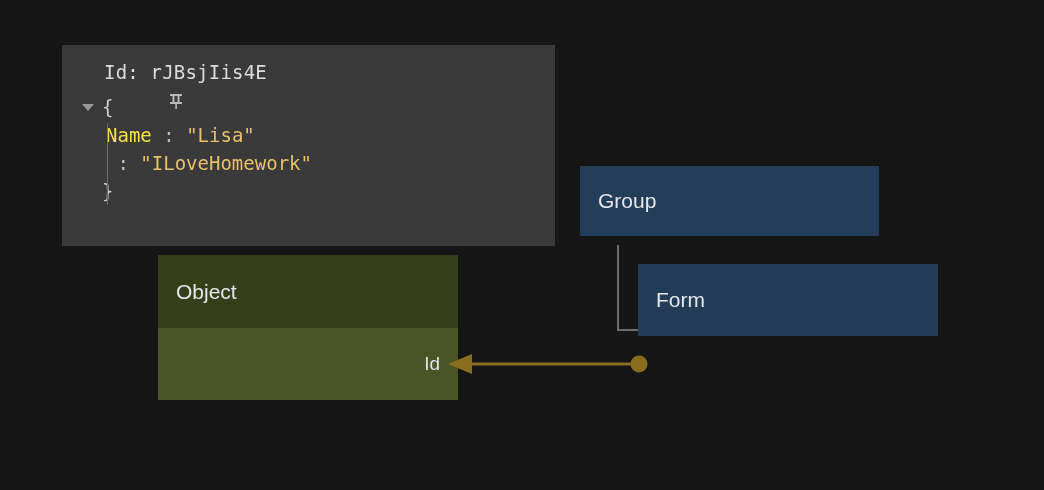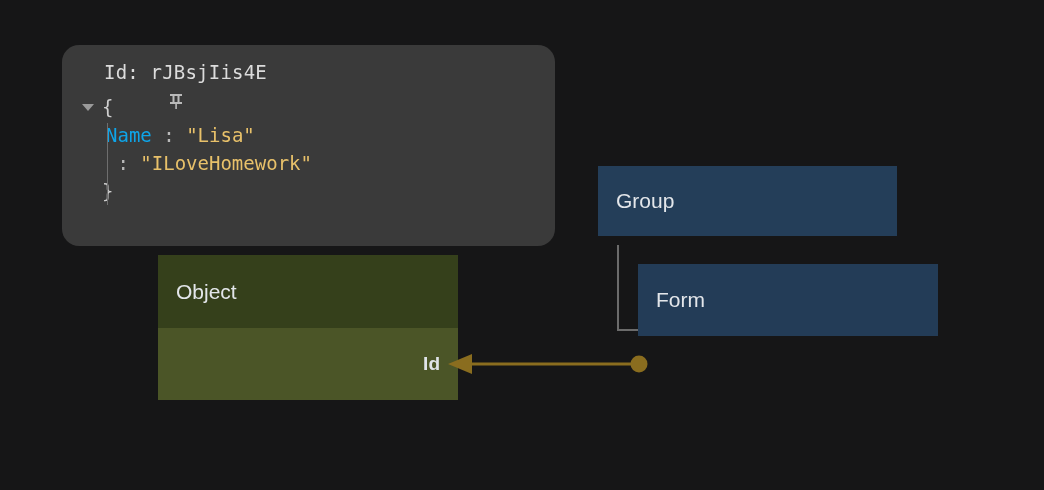--- a/index.html
+++ b/index.html
@@ -28,21 +28,20 @@
     top: 45px;
     width: 493px;
     height: 201px;
     background: #3a3a3a;
     box-sizing: border-box;
     padding: 10px 0 0 0;
     font-family: "DejaVu Sans Mono", "Liberation Mono", monospace;
     font-size: 19px;
     line-height: 28px;
     color: #d4d4d4;
-    border-radius: 17px;
   }
   .json-row {
     display: flex;
     align-items: center;
     height: 28px;
     white-space: pre;
   }
   .json-header {
     padding-left: 12px;
     height: 34px;
@@ -78,21 +77,21 @@
   .guide-line {
     position: absolute;
     left: 45px;
     top: 30px;
     width: 1px;
     height: 82px;
     background: #6e6e6e;
   }
   .indent { width: 32px; flex: 0 0 auto; }
   .brace { color: #cfcfcf; }
-  .key { color: #0ea5e9; }
+  .key { color: #fde047; }
   .colon { color: #b9b9b9; }
   .str-val { color: #e8c16a; }
 
   
   .entity {
     position: absolute;
     box-sizing: border-box;
   }
   .entity-header {
     display: flex;
@@ -108,25 +107,25 @@
     box-sizing: border-box;
     padding: 0 18px;
     font-size: 19px;
     color: #dfe3e8;
   }
 
   
   #object-entity { left: 158px; top: 255px; width: 300px; height: 145px; }
   #object-entity .entity-header { height: 73px; background: #35401b; }
   #object-entity .entity-row {
-    height: 72px; background: #4b5527; justify-content: flex-end; font-weight: bold;
-  }
-
-  
-  #group-entity { left: 598px; top: 166px; width: 299px; height: 70px; }
+    height: 72px; background: #4b5527; justify-content: flex-end;
+  }
+
+  
+  #group-entity { left: 580px; top: 166px; width: 299px; height: 70px; }
   #group-entity .entity-header { height: 70px; background: #243e59; }
 
   
   #form-entity { left: 638px; top: 256px; width: 300px; height: 144px; }
   #form-entity .entity-header { height: 72px; background: #233c57; margin-top: 8px; }
   #form-entity .entity-row { height: 72px; background: #41536f; }
 
   
   .tree-connector {
     position: absolute;

